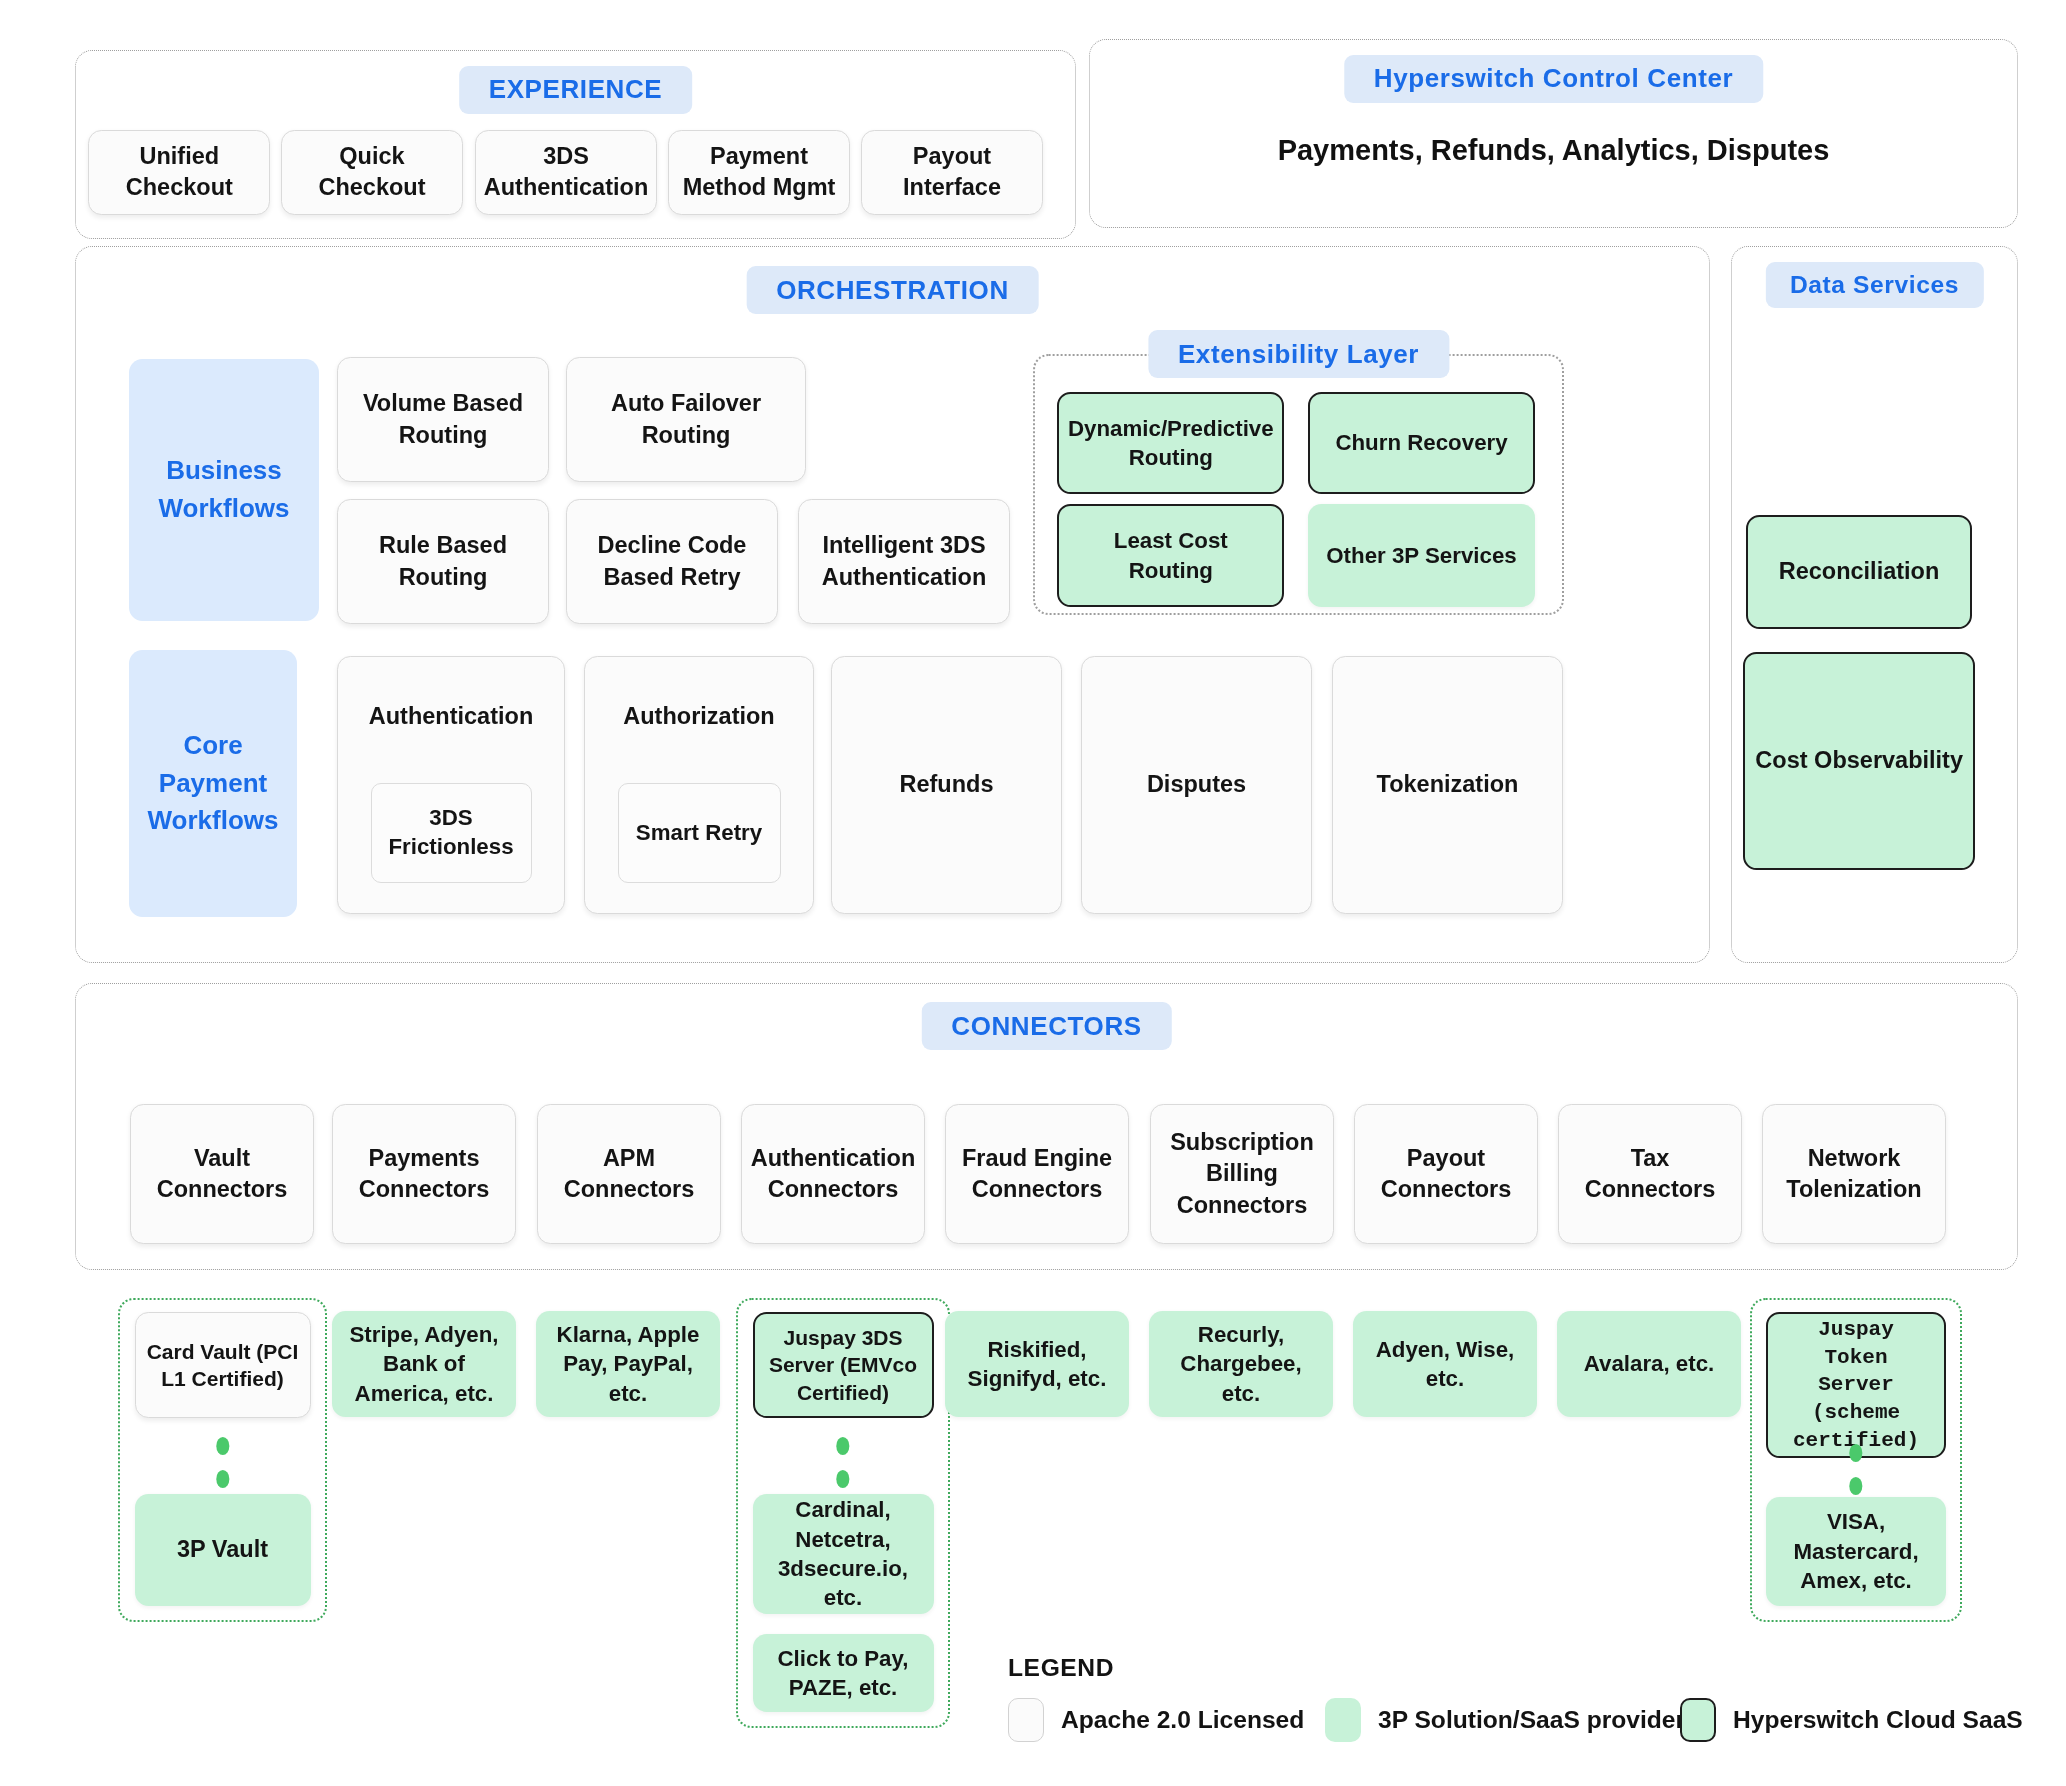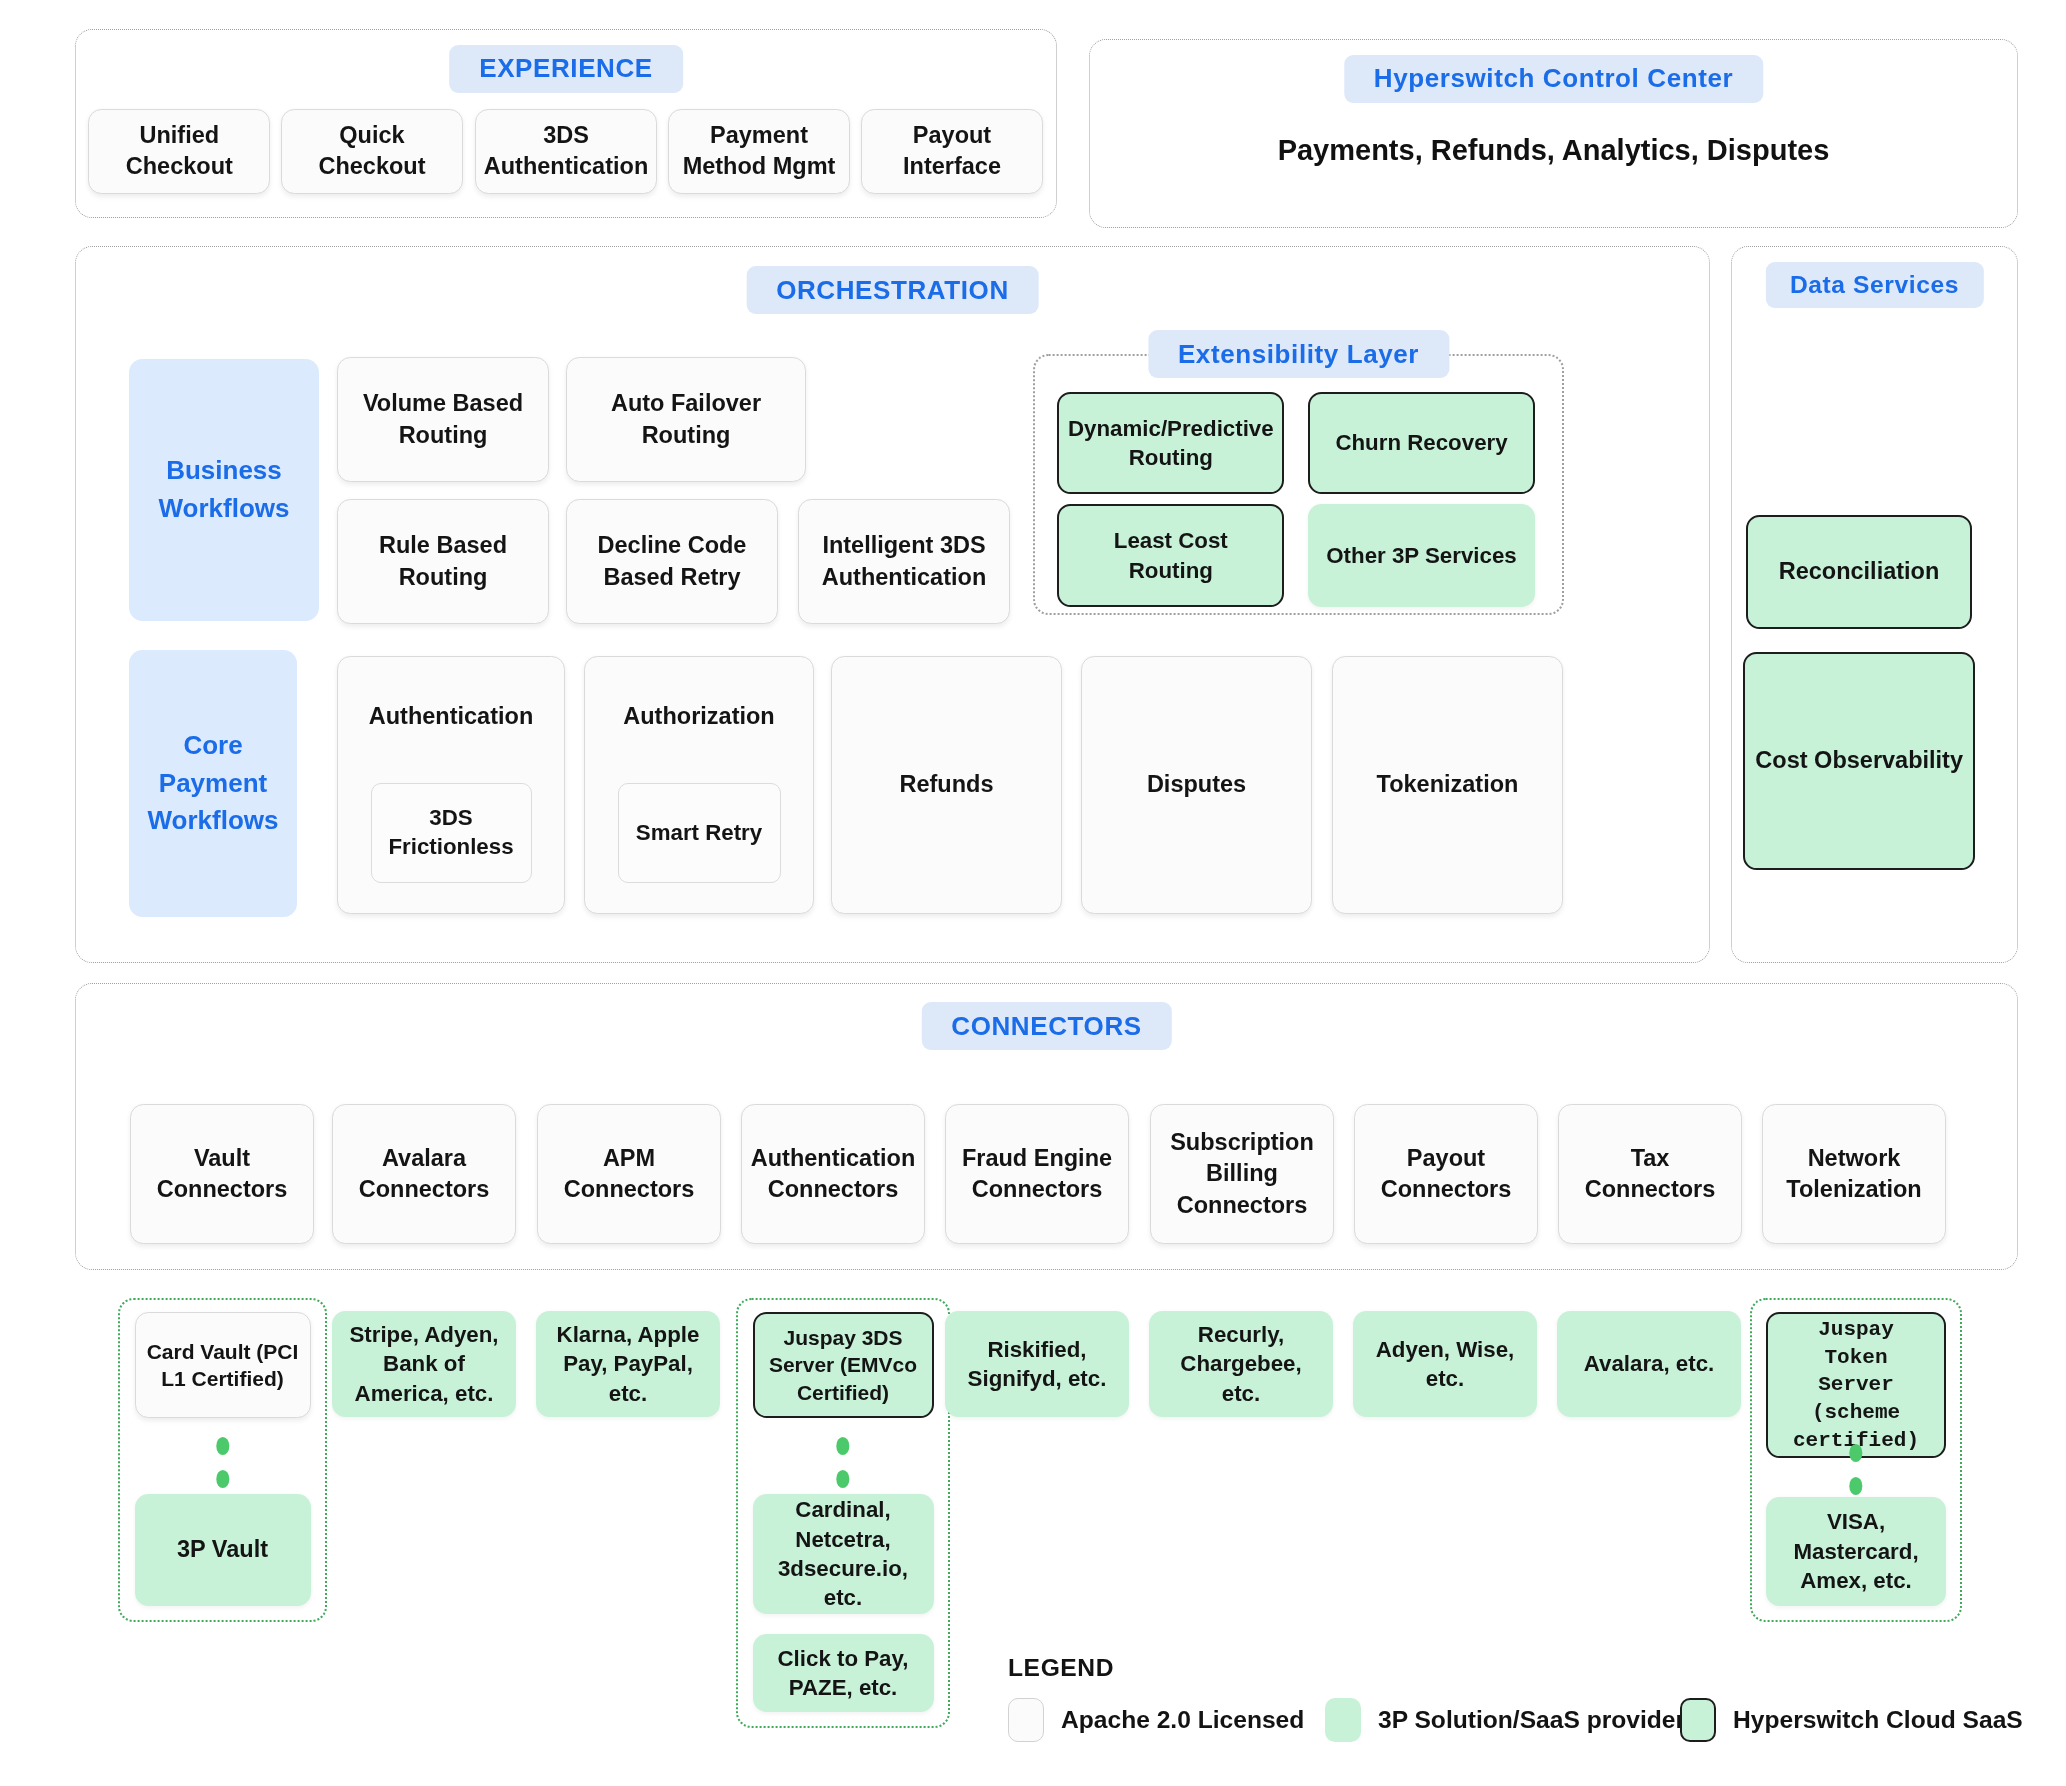--- a/index.html
+++ b/index.html
@@ -44,21 +44,21 @@
   .swatch.cloud{background:#c7f2d8;border:2.8px solid #1d1d1d;}
   .legend-label{position:absolute;font-size:24.6px;font-weight:600;height:44px;display:flex;align-items:center;white-space:nowrap;}
   .fs40{font-size:22.3px;}
   .fs38{font-size:21px;}
 </style>
 </head>
 <body>
 
 <div class="canvas">
 
-  <div class="dashed-box" style="left:75px;top:29px;width:980px;height:187px;">
+  <div class="dashed-box" style="left:75px;top:50px;width:980px;height:187px;padding-left:19px;">
     <div class="pill centered" style="top:14.5px;">EXPERIENCE</div>
     <div class="card" style="left:205px;bottom:23.5px;width:182px;height:85px;">Quick Checkout</div>
     <div class="card" style="left:12.3px;bottom:23.5px;width:182px;height:85px;">Unified Checkout</div>
     <div class="card" style="left:399px;bottom:23.5px;width:182px;height:85px;">3DS Authentication</div>
     <div class="card" style="left:592px;bottom:23.5px;width:182px;height:85px;">Payment Method Mgmt</div>
     <div class="card" style="left:785px;bottom:23.5px;width:182px;height:85px;">Payout Interface</div>
   </div>
 
   <div class="dashed-box" style="left:1089px;top:39px;width:927px;height:187px;">
     <div class="pill centered" style="top:14.5px;">Hyperswitch Control Center</div>
@@ -99,21 +99,21 @@
 
   <div class="dashed-box" style="left:1731px;top:246px;width:285px;height:715px;">
     <div class="pill centered" style="top:14.5px;font-size:24.6px;padding:0 24.6px;height:46px;">Data Services</div>
     <div class="card green cloud" style="left:14px;top:268px;width:226px;height:114px;">Reconciliation</div>
     <div class="card green cloud" style="left:11.2px;top:405px;width:232px;height:218px;">Cost Observability</div>
   </div>
 
   <div class="dashed-box" style="left:75px;top:983px;width:1941px;height:285px;">
     <div class="pill centered" style="top:18px;">CONNECTORS</div>
     <div class="card" style="left:54px;top:120px;width:184px;height:140px;">Vault Connectors</div>
-    <div class="card" style="left:256px;top:120px;width:184px;height:140px;">Avalara Connectors</div>
+    <div class="card" style="left:256px;top:120px;width:184px;height:140px;">Payments Connectors</div>
     <div class="card" style="left:461px;top:120px;width:184px;height:140px;">APM Connectors</div>
     <div class="card" style="left:665px;top:120px;width:184px;height:140px;">Authentication Connectors</div>
     <div class="card" style="left:869px;top:120px;width:184px;height:140px;">Fraud Engine Connectors</div>
     <div class="card" style="left:1074px;top:120px;width:184px;height:140px;">Subscription Billing Connectors</div>
     <div class="card" style="left:1278px;top:120px;width:184px;height:140px;">Payout Connectors</div>
     <div class="card" style="left:1482px;top:120px;width:184px;height:140px;">Tax Connectors</div>
     <div class="card" style="left:1686px;top:120px;width:184px;height:140px;">Network Tolenization</div>
   </div>
 
   <div class="gdotted" style="left:118px;top:1298px;width:205px;height:320px;">

